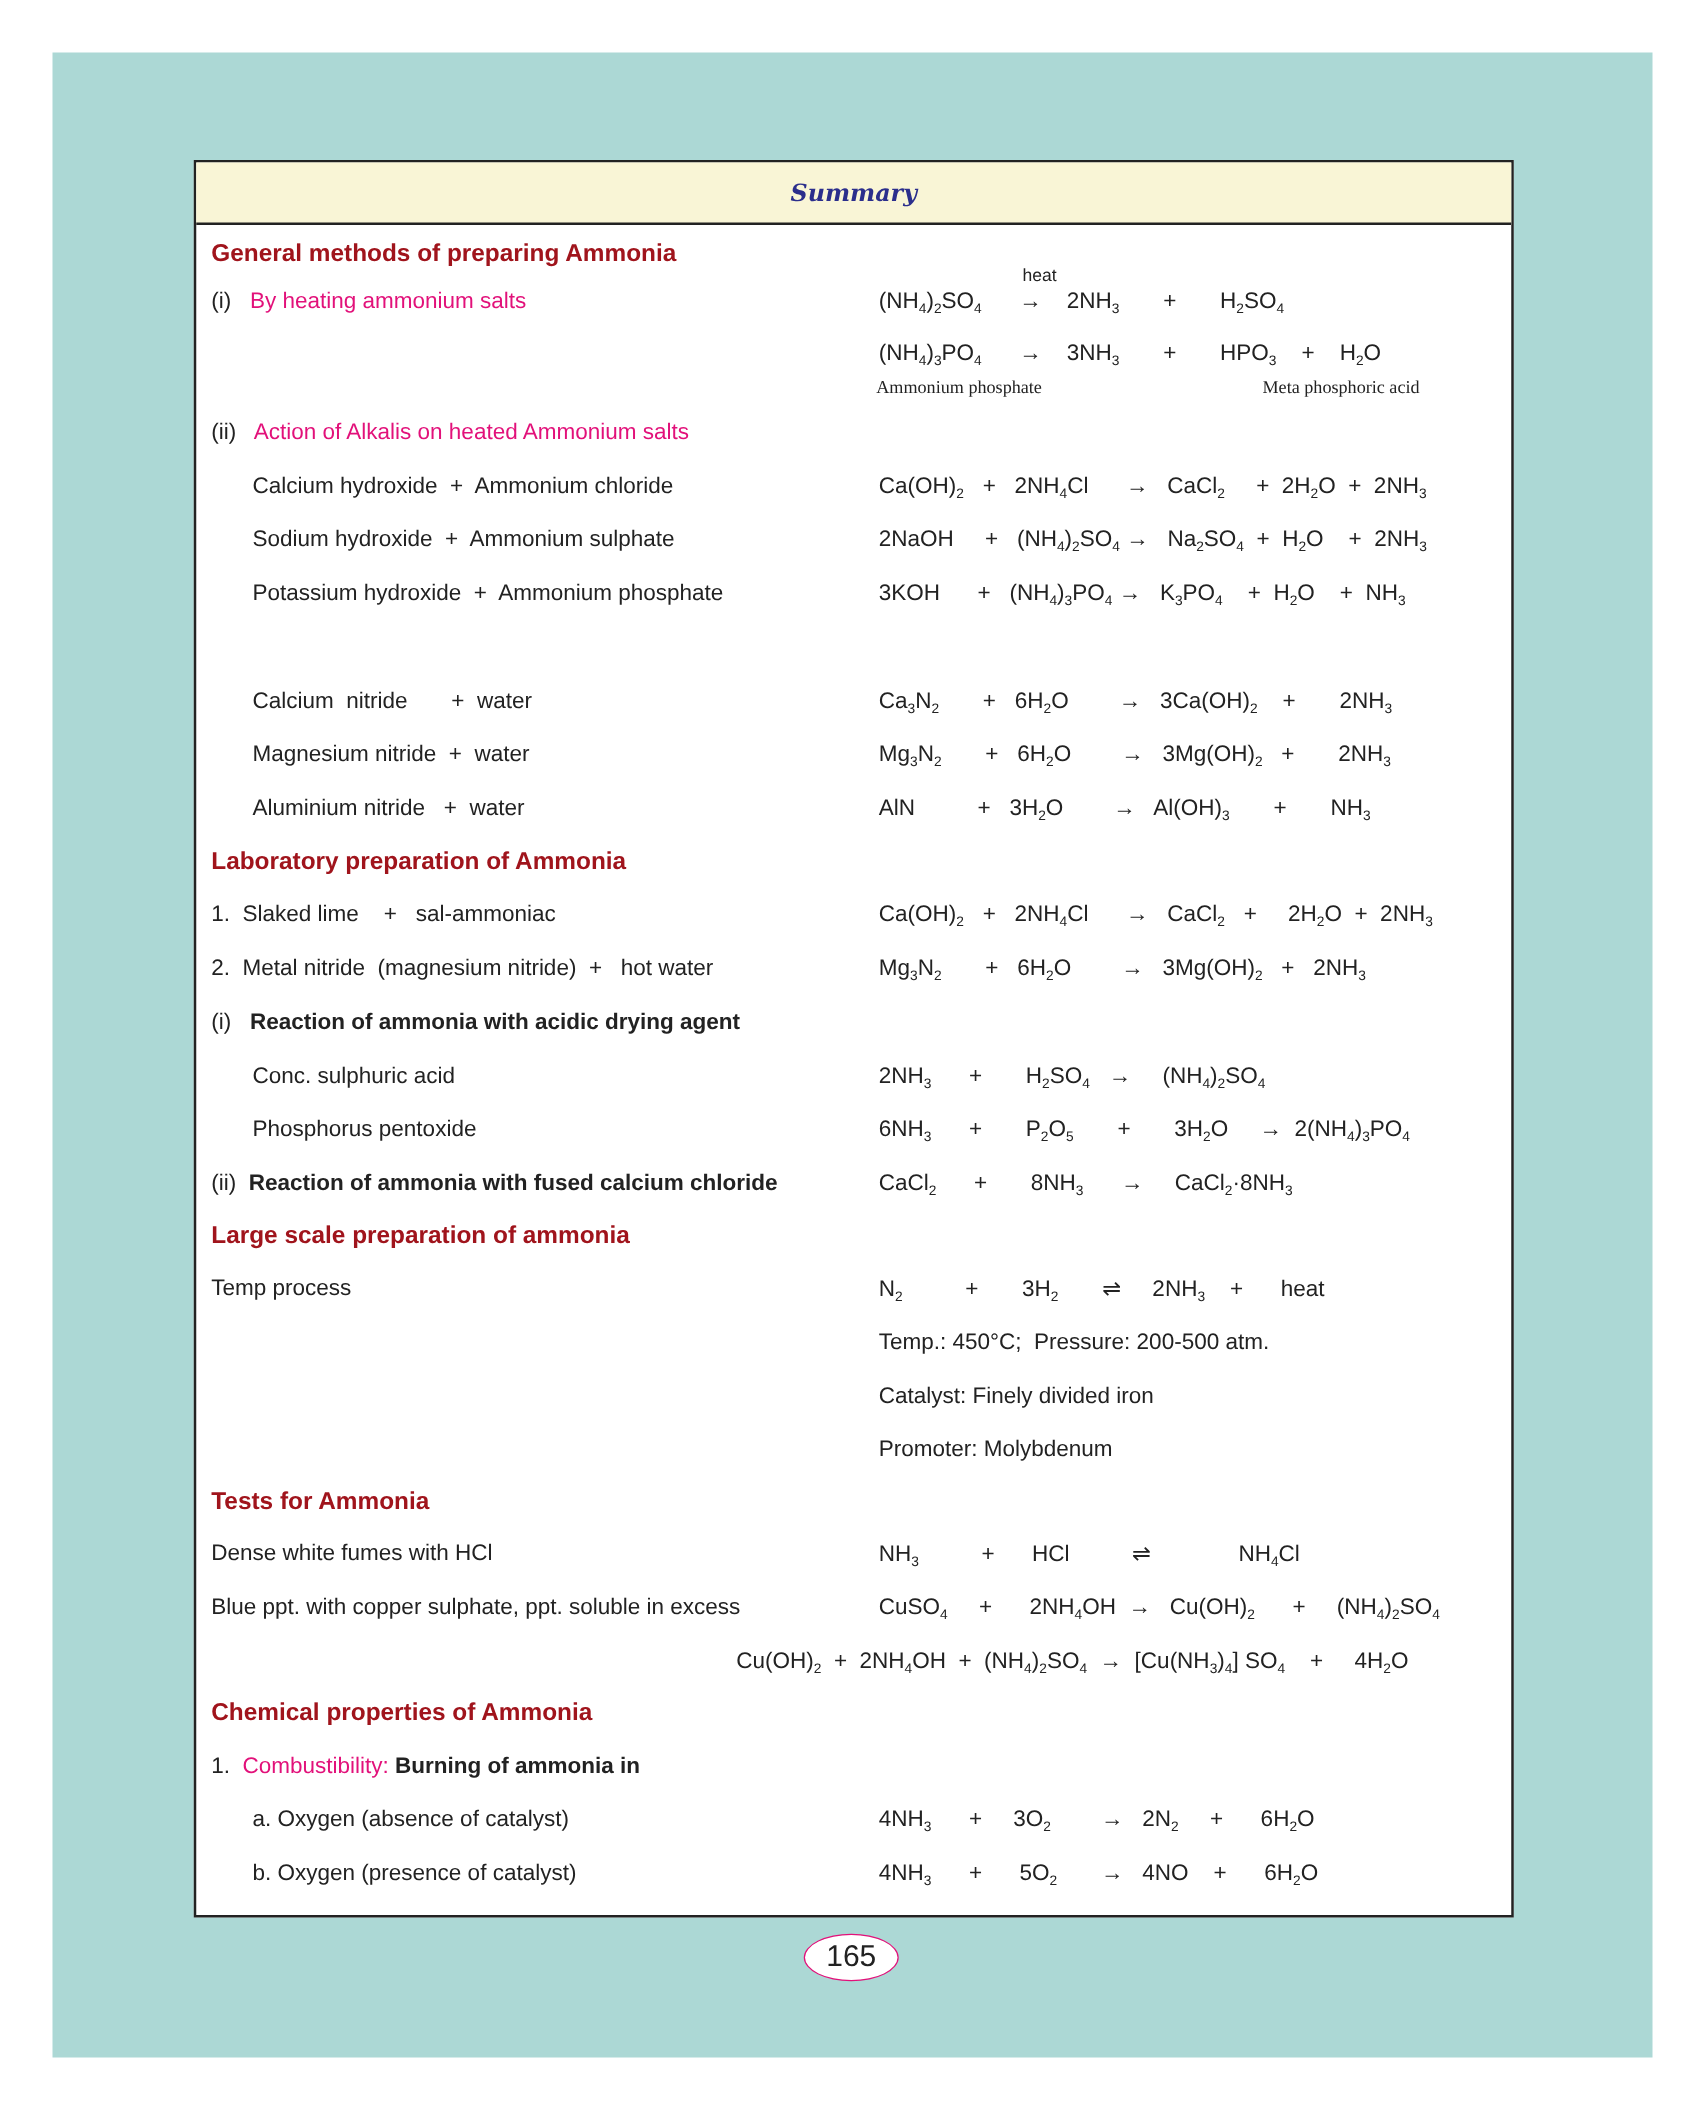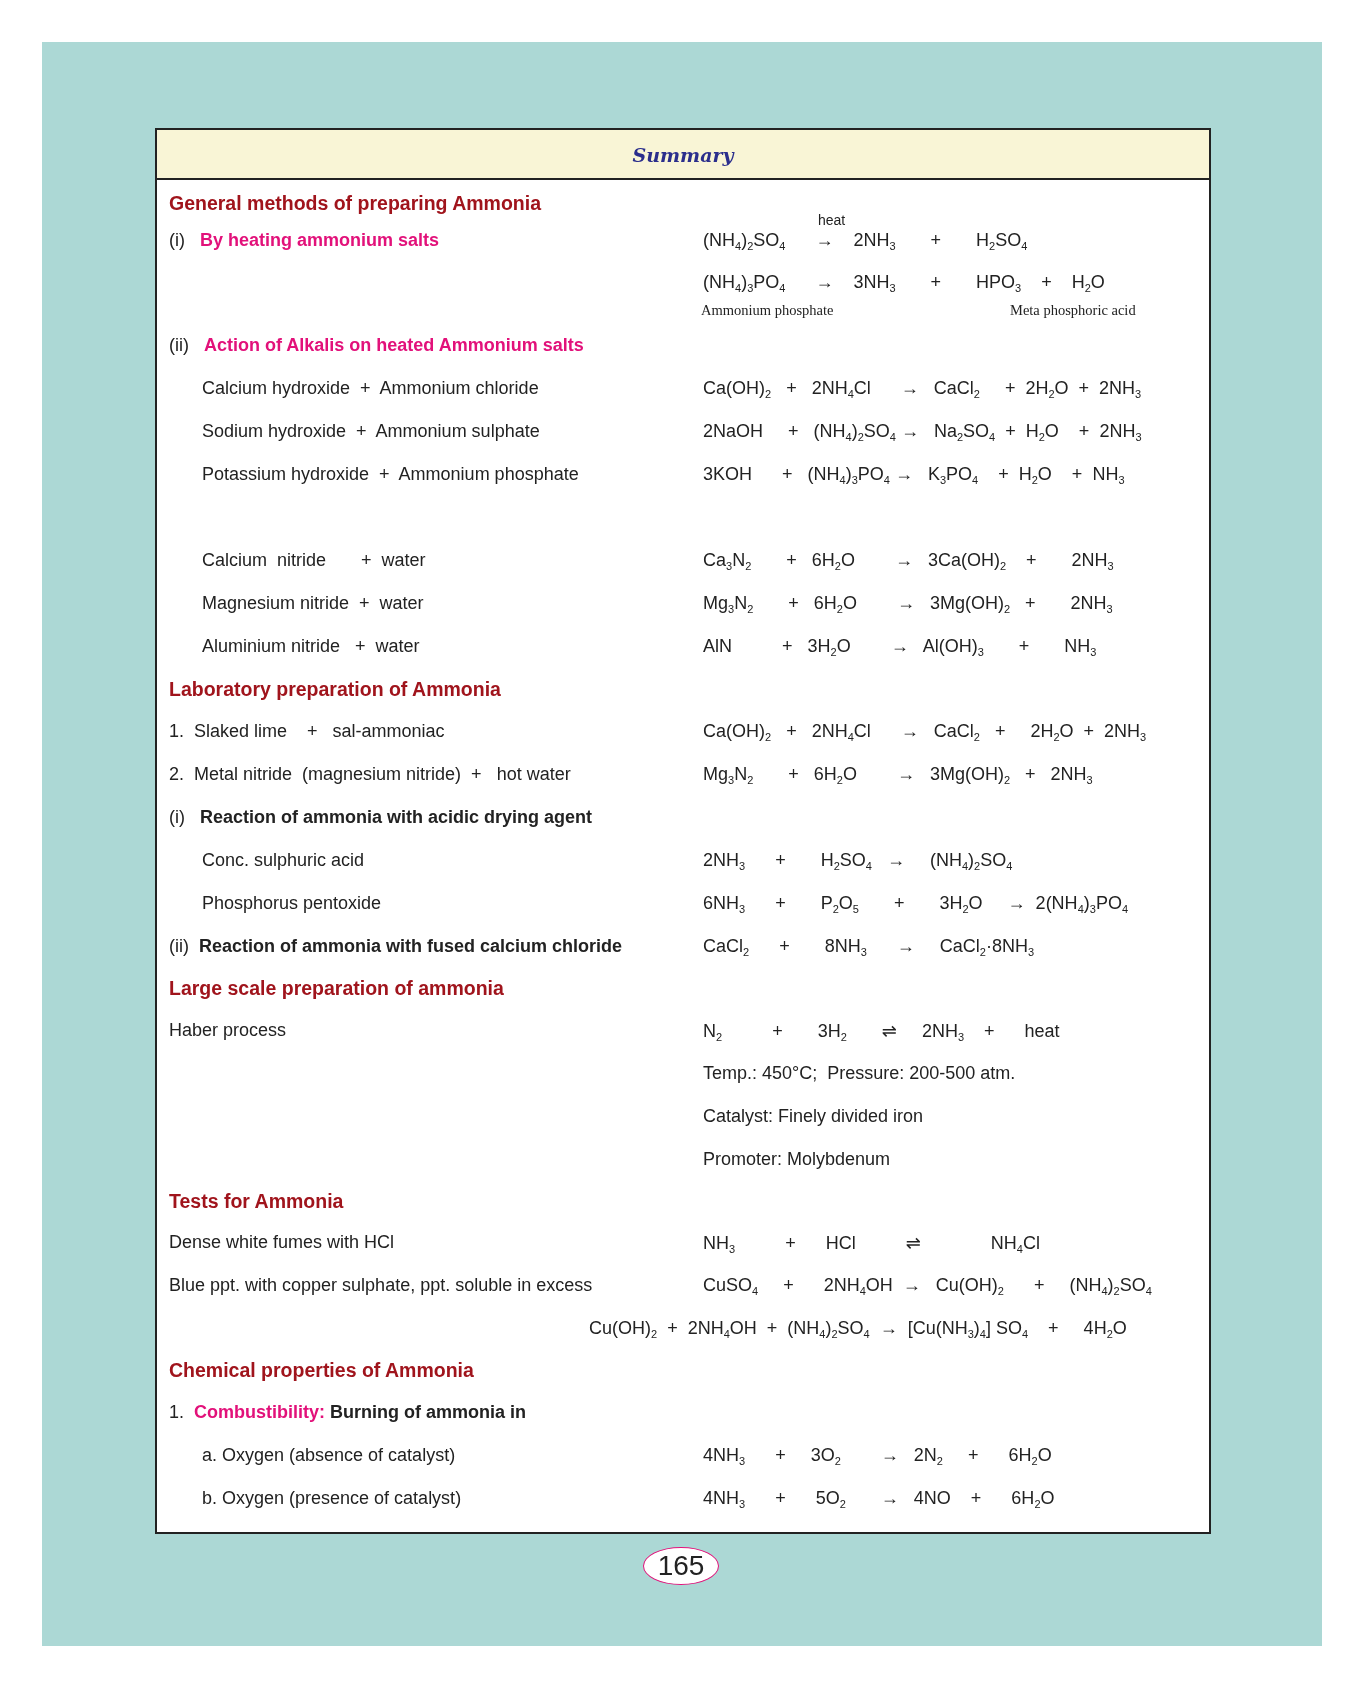--- a/index.html
+++ b/index.html
@@ -6,26 +6,26 @@
   body{width:1366px;height:1690px;position:relative;font-family:"Liberation Sans",sans-serif;color:#222;}
   .teal{position:absolute;left:42px;top:42px;width:1280px;height:1604px;background:#acd8d5;}
   .box{position:absolute;left:155px;top:128px;width:1052px;height:1402px;background:#fff;border:2px solid #222;}
   .hdr{height:48px;background:#f9f5d6;border-bottom:2px solid #222;text-align:center;}
   .hdr span{font-family:"DejaVu Serif",serif;font-style:italic;font-weight:bold;font-size:19px;color:#2b2e8c;line-height:50px;}
   .row{position:absolute;left:0;width:1052px;height:30px;font-size:18px;}
   .l{position:absolute;left:12px;white-space:pre;}
   .l2{position:absolute;left:45px;white-space:pre;}
   .eq{position:absolute;white-space:pre;}
   .h{color:#a0141c;font-weight:bold;font-size:19.5px;}
-  .p{color:#e2117a;font-weight:bold;}
+  .p{color:#e2117a;font-weight:normal;}
   .b{font-weight:bold;}
   sub{font-size:11px;vertical-align:-4px;}
   .note{font-family:"Liberation Serif",serif;font-size:14.5px;}
   .heat{position:absolute;font-weight:normal;font-size:14px;}
-  .page{position:absolute;left:643px;top:1547px;width:74px;height:36px;border:1.5px solid #e2117a;border-radius:50%;background:#fff;text-align:center;line-height:36px;font-size:28px;}
+  .page{position:absolute;left:643px;top:1547px;width:74px;height:36px;border:1.5px solid #e2117a;border-radius:50%;background:#fff;text-align:center;line-height:36px;font-size:24px;}
 </style>
 </head>
 <body>
 
 <div class="teal"></div>
 <div class="box">
   <div class="hdr"><span>Summary</span></div>
 
   <div class="row" style="top:62px">
       <span class="l h">General methods of preparing Ammonia</span>
@@ -97,21 +97,21 @@
     </div>
   <div class="row" style="top:806px">
       <span class="l">(ii)  <span class="b">Reaction of ammonia with fused calcium chloride</span></span>
       <span class="eq" style="left:546px">CaCl<sub>2</sub>      +       8NH<sub>3</sub>      →     CaCl<sub>2</sub>·8NH<sub>3</sub></span>
     </div>
 
   <div class="row" style="top:847px">
       <span class="l h">Large scale preparation of ammonia</span>
     </div>
   <div class="row" style="top:890px">
-      <span class="l">Haber process</span>
+      <span class="l">Temp process</span>
       <span class="eq" style="left:546px">N<sub>2</sub>          +       3H<sub>2</sub>       ⇌     2NH<sub>3</sub>    +      heat</span>
     </div>
   <div class="row" style="top:933px">
       <span class="eq" style="left:546px">Temp.: 450°C;  Pressure: 200-500 atm.</span>
     </div>
   <div class="row" style="top:976px">
       <span class="eq" style="left:546px">Catalyst: Finely divided iron</span>
     </div>
   <div class="row" style="top:1019px">
       <span class="eq" style="left:546px">Promoter: Molybdenum</span>

